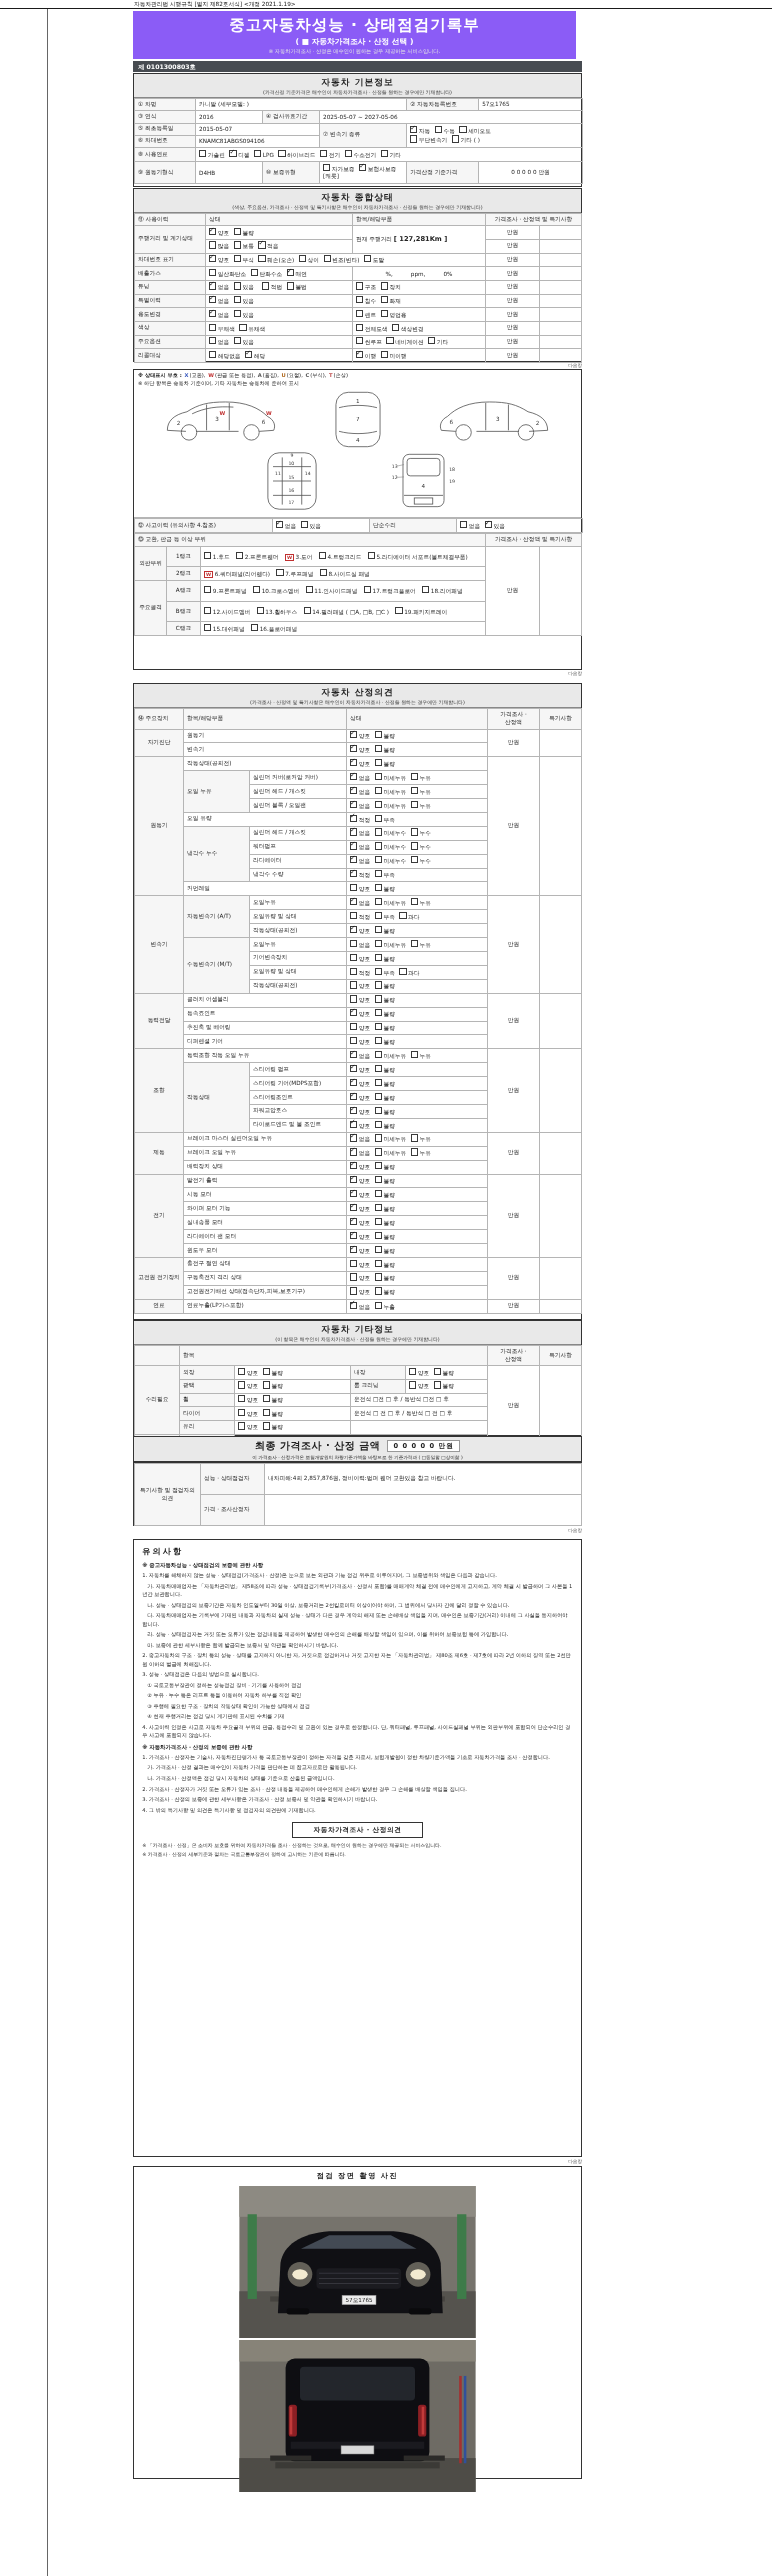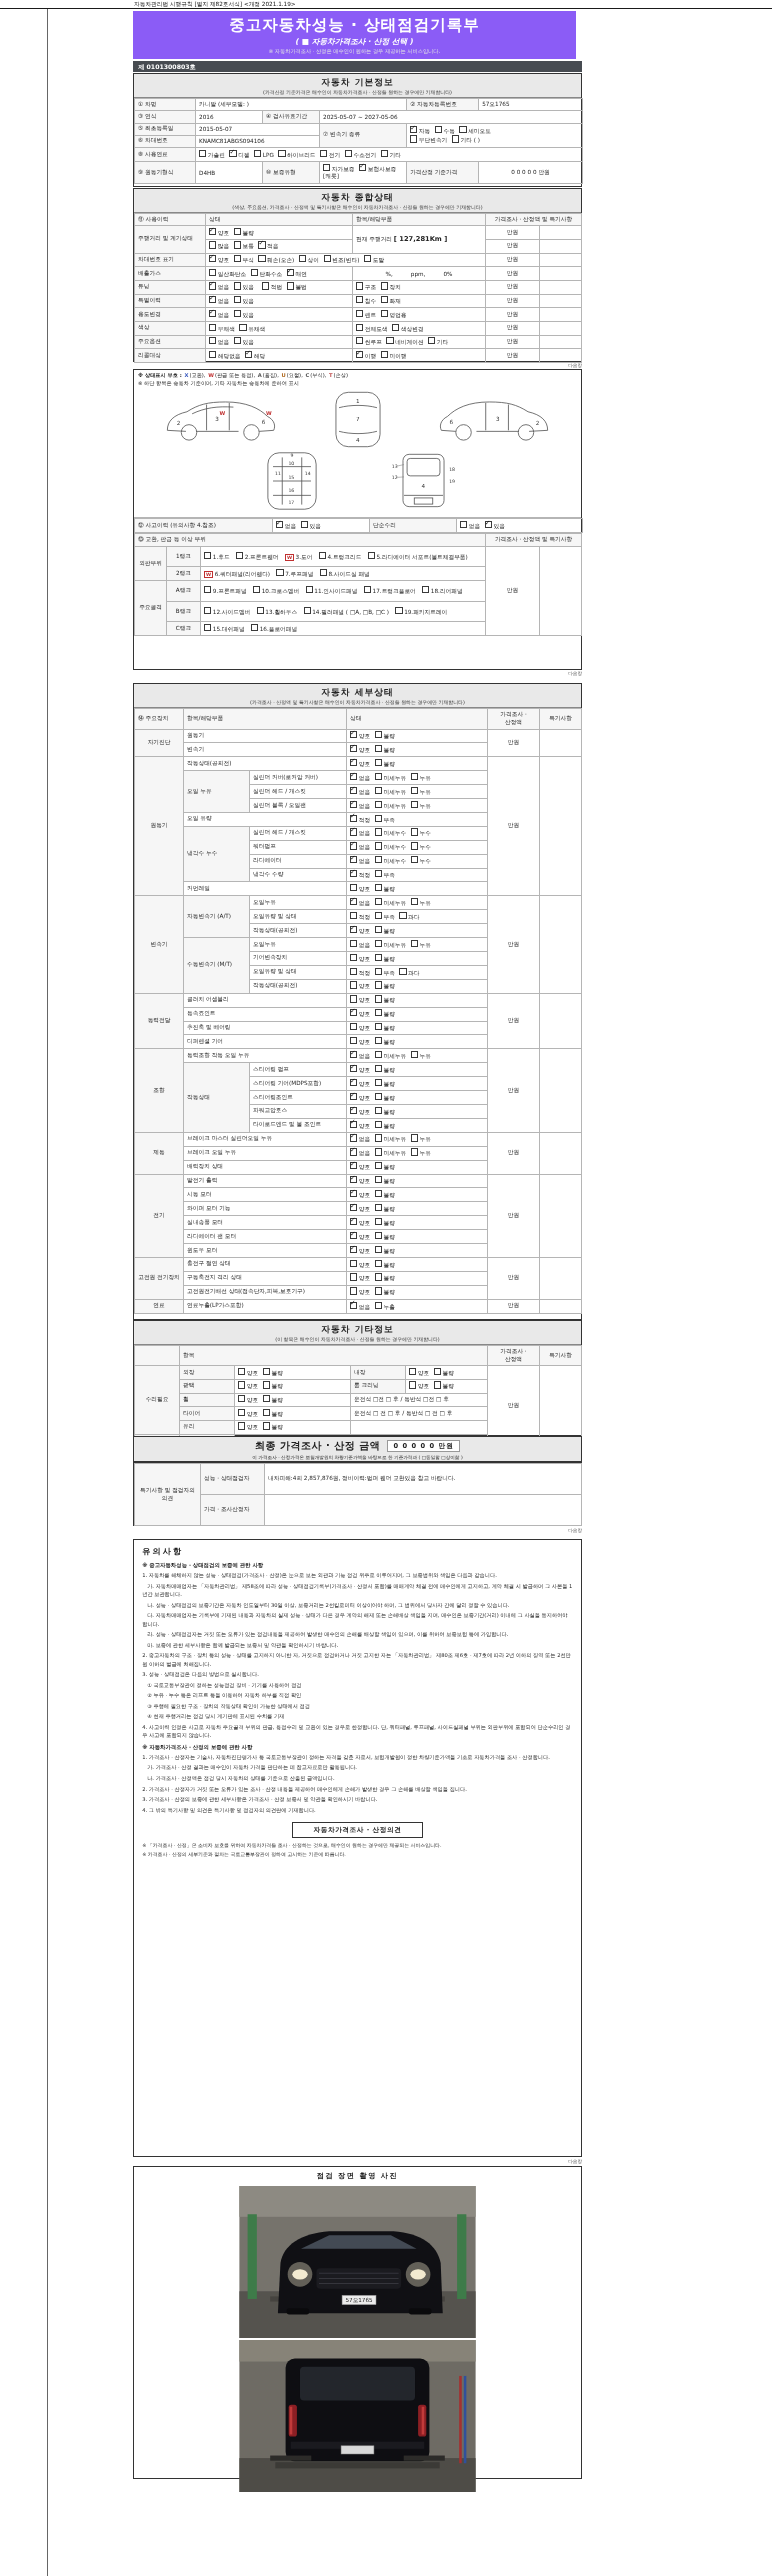--- a/index.html
+++ b/index.html
@@ -3,21 +3,21 @@
 <meta charset="utf-8">
 <style>
   html,body{margin:0;padding:0;background:#fff;font-family:"DejaVu Sans","Liberation Sans",sans-serif;color:#222;}
   #canvas{position:relative;width:773px;height:2576px;background:#ffffff;overflow:hidden;}
   .topline{position:absolute;left:0;top:8.2px;width:773px;height:1px;background:#1a1a1a;}
   .leftline{position:absolute;left:47px;top:9.3px;width:0.5px;height:2567px;background:#666;}
   #doc{position:absolute;left:133px;top:0;width:450px;height:2576px;}
   .formref{position:absolute;top:0.5px;left:1px;font-size:5.7px;color:#111;}
   #hdr{position:absolute;top:10.8px;left:0;width:443px;height:48px;background:#8b5cf6;color:#fff;text-align:center;}
   .h-title{font-size:15.5px;font-weight:bold;letter-spacing:1px;margin-top:4.1px;}
-  .h-sub{font-size:7.7px;font-weight:bold;margin-top:1.5px;font-style:italic;}
+  .h-sub{font-size:7.7px;font-weight:bold;margin-top:1.5px;}
   .h-note{font-size:5.2px;color:#e3e3e3;margin-top:1px;}
   #docbar{position:absolute;top:61px;left:0;width:449px;height:11.3px;background:#474b51;color:#fff;font-size:6.2px;font-weight:bold;line-height:11.3px;padding-left:5.2px;box-sizing:border-box;}
   .sec{position:absolute;left:0;width:449px;border:1px solid #333;background:#fff;box-sizing:border-box;}
   .sechead{background:#e9e9e9;border-bottom:0.5px solid #888;text-align:center;padding:2.6px 0 2.1px;}
   .sechead .t{font-size:8.8px;font-weight:bold;letter-spacing:1px;}
   .sechead .n{font-size:4.9px;color:#333;margin-top:0.5px;}
   table.grid{border-collapse:collapse;width:100%;table-layout:fixed;}
   table.grid td{border:0.5px solid #b5b5b5;font-size:5.7px;padding:1.5px 3.1px;vertical-align:middle;word-break:keep-all;overflow:hidden;}
   td.lbl{background:#f6f6f6;}
   td.c{text-align:center;}
@@ -344,21 +344,21 @@
     <tr style="height:13.4px">
               <td class="lbl c">C랭크</td>
               <td><span class="opt"><span class="cb"></span><span class="ol">15.대쉬패널</span></span> <span class="opt"><span class="cb"></span><span class="ol">16.플로어패널</span></span></td>
             </tr>
   </tbody>
         </table>
       </div>
     <div class="nextp" id="np2">다음장</div>
     <div class="sec" id="sec-detail">
         <div class="sechead">
-          <div class="t">자동차 세부상태</div>
+          <div class="t">자동차 산정의견</div>
           <div class="n">(가격조사 · 산정액 및 특기사항은 매수인이 자동차가격조사 · 산정을 원하는 경우에만 기재합니다)</div>
         </div>
   <table class="grid" style="height:606px">
     <colgroup>
             <col style="width:49px">
             <col style="width:66px">
             <col style="width:97px">
             <col style="width:141px">
             <col style="width:52px">
             <col style="width:42px">

